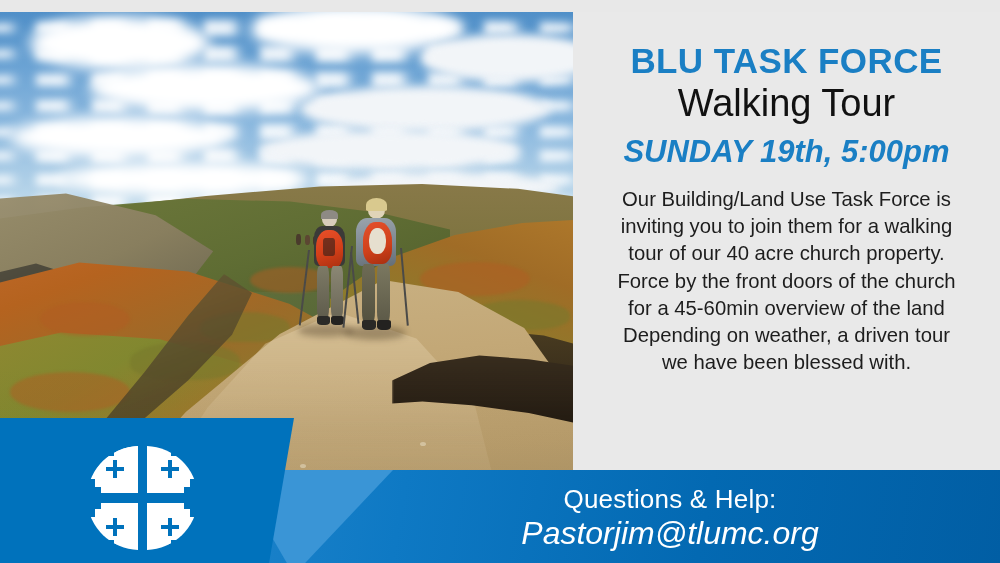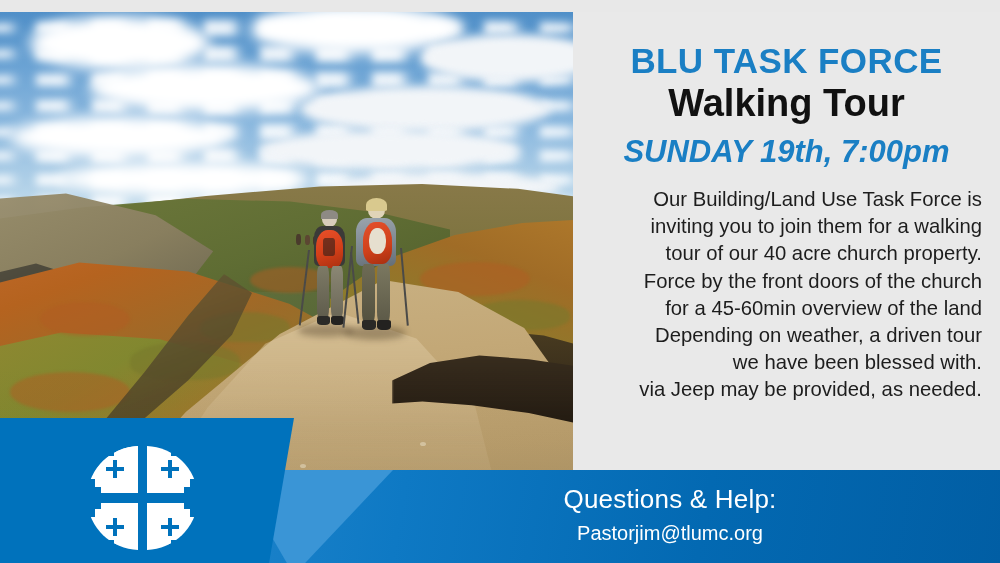--- a/index.html
+++ b/index.html
@@ -74,39 +74,39 @@
   .farfig{position:absolute;border-radius:40%;}
 
   .photo-shade{position:absolute;left:0;top:0;width:573px;height:563px;pointer-events:none;
        background:linear-gradient(180deg,rgba(255,255,255,0) 62%,rgba(90,60,20,.07) 100%);}
 
   
   .panel{position:absolute;left:573px;top:0;width:427px;height:458px;background:#e9e9e9;}
   .t1{position:absolute;left:0;top:31px;width:427px;text-align:center;
       font-size:35px;font-weight:bold;letter-spacing:.4px;line-height:1;}
   .t2{position:absolute;left:0;top:72px;width:427px;text-align:center;
-      font-size:38px;font-weight:bold;color:#111;line-height:1;}
+      font-size:38px;font-weight:normal;color:#111;line-height:1;}
   .t3{position:absolute;left:0;top:124px;width:427px;text-align:center;
       font-size:31px;font-weight:bold;font-style:italic;line-height:1;}
-  .body{position:absolute;left:18px;top:174px;width:391px;text-align:right;
+  .body{position:absolute;left:18px;top:174px;width:391px;text-align:center;
       font-size:20.3px;line-height:27.2px;color:#1d1d1d;}
 
   
   .lightband{position:absolute;left:0;top:458px;width:1000px;height:105px;
       background:linear-gradient(100deg,#2f8fd2 0%,#2387cd 14%,#0e79c4 40%,#0369b2 70%,#015ea4 100%);}
   .lightwedge{position:absolute;left:233px;top:458px;width:160px;height:105px;
       background:#3a95d6;clip-path:polygon(0% 0%,100% 0%,100% 0%,38% 100%);}
   .darkpanel{position:absolute;left:0;top:406px;width:300px;height:157px;
       background:#0072bc;clip-path:polygon(0% 0%,98% 0%,89% 100%,0% 100%);}
 
   .logo{position:absolute;left:84px;top:431px;width:117px;height:110px;}
 
   .contact{position:absolute;left:340px;top:471px;width:660px;text-align:center;color:#fff;}
   .c1{font-size:26px;font-weight:normal;line-height:33px;letter-spacing:.2px;}
-  .c2{font-size:20px;line-height:34px;}
+  .c2{font-size:32px;line-height:34px;font-style:italic;}
 </style>
 </head>
 <body>
 
 <div id="slide">
 
   <div class="photo">
     <div class="sky"></div>
 
     <div class="clrow" style="top:8px;"></div>
@@ -193,30 +193,29 @@
       <div class="h-pole" style="left:1px;top:44px;height:82px;transform:rotate(6deg);"></div>
       <div class="h-pole" style="left:50px;top:46px;height:78px;transform:rotate(-5deg);"></div>
     </div>
 
     <div class="photo-shade"></div>
   </div>
 
   <div class="panel">
     <div class="t1" style="color:#1a7fc4;">BLU TASK FORCE</div>
     <div class="t2">Walking Tour</div>
-    <div class="t3" style="color:#1a7fc4;">SUNDAY 19th, 7:00pm</div>
+    <div class="t3" style="color:#1a7fc4;">SUNDAY 19th, 5:00pm</div>
     <div class="body">
       <div>Our Building/Land Use Task Force is</div>
       <div>inviting you to join them for a walking</div>
       <div>tour of our 40 acre church property.</div>
       <div>Force by the front doors of the church</div>
       <div>for a 45-60min overview of the land</div>
       <div>Depending on weather, a driven tour</div>
       <div>we have been blessed with.</div>
-      <div>via Jeep may be provided, as needed.</div>
     </div>
   </div>
 
   <div class="lightband"></div>
   <div class="lightwedge"></div>
   <div class="darkpanel"></div>
 
   <div class="logo">
     <svg width="117" height="110" viewBox="0 0 117 110">
       <defs>

